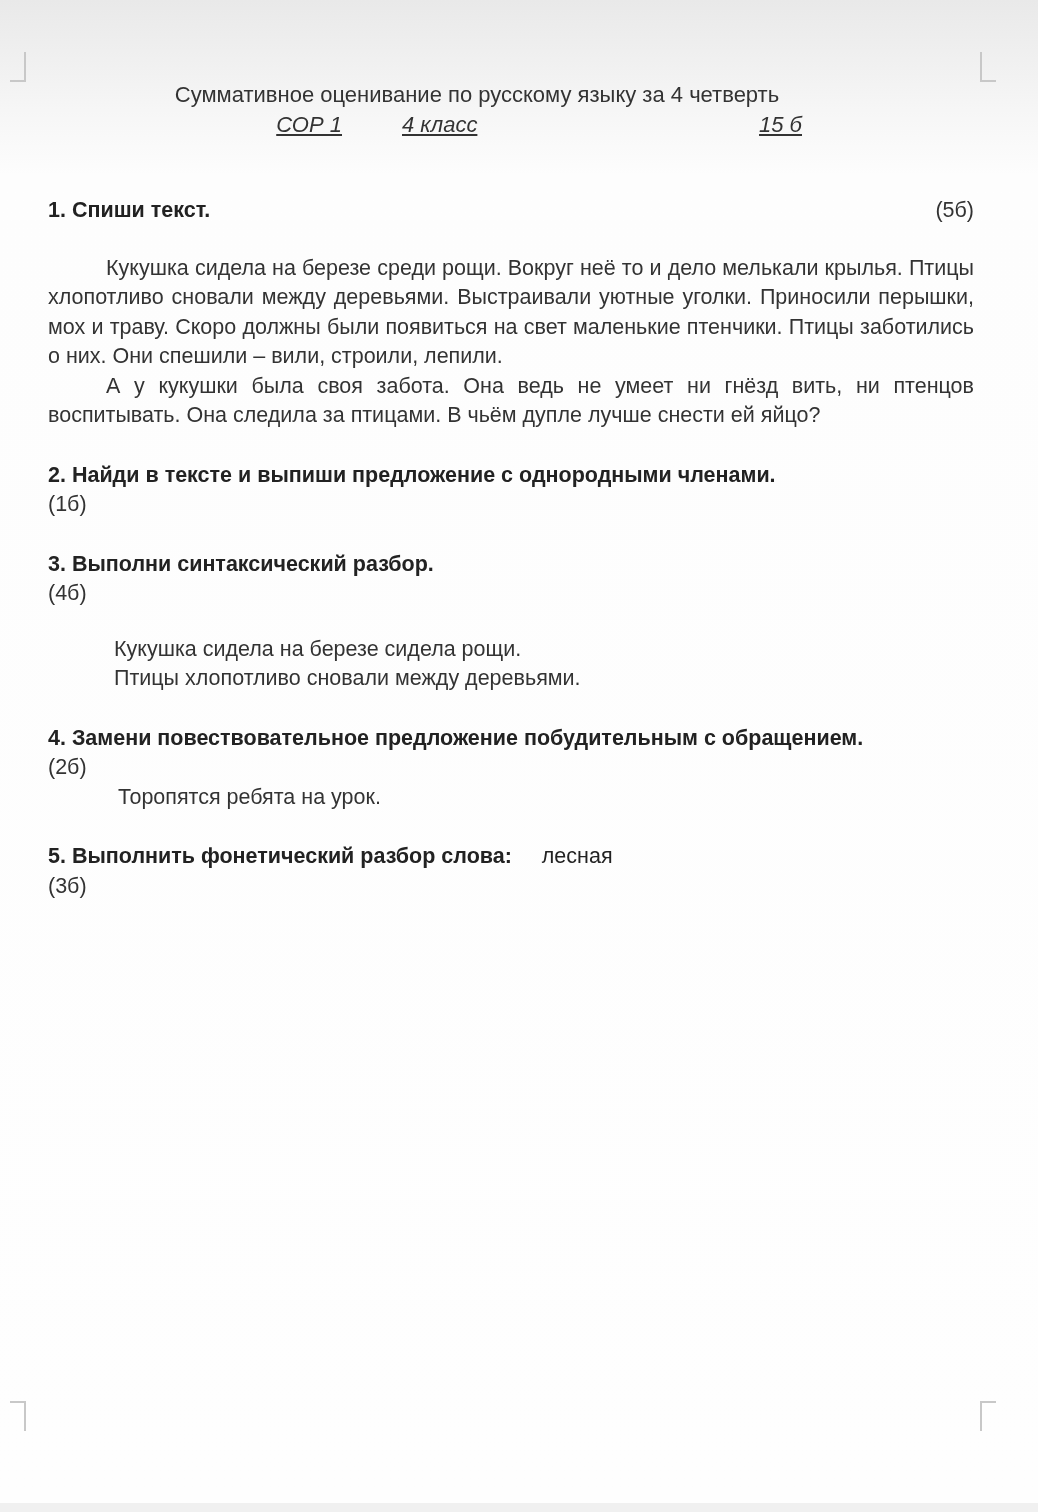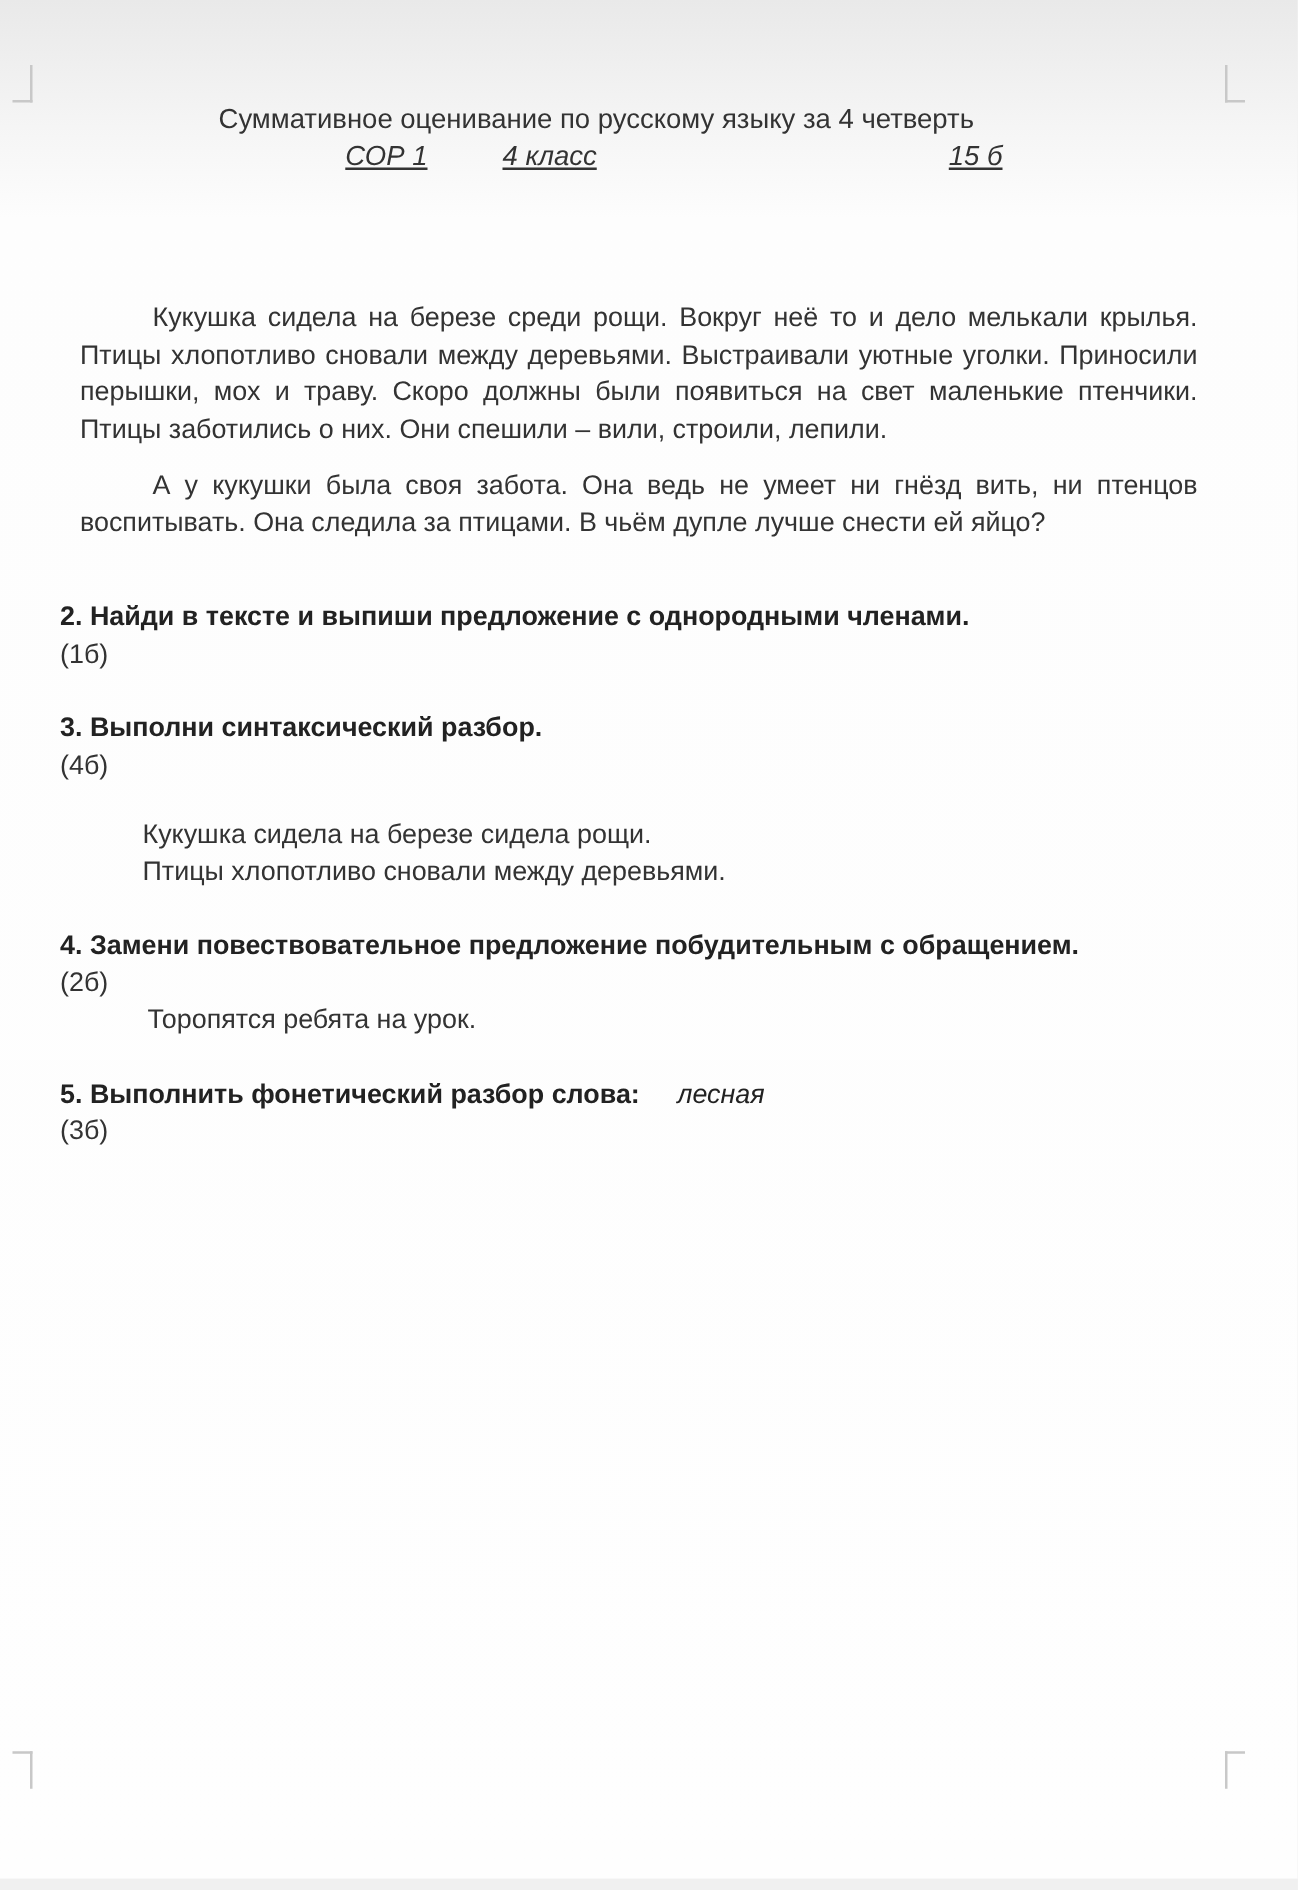--- a/index.html
+++ b/index.html
@@ -70,30 +70,30 @@
       color: #222;
     }
     .task-row {
       display: flex;
       justify-content: space-between;
     }
     .pts { font-weight: normal; color: #333; }
     .para {
       text-align: justify;
       text-indent: 58px;
-      margin: 16px;
+      margin: 0;
       color: #333;
     }
     .gap-lg { height: 30px; }
     .gap-md { height: 28px; }
     .indent-block {
       padding-left: 66px;
       color: #333;
     }
-    .italic { font-style: italic; font-weight: normal; }
+    .italic { font-weight: normal; }
     .bottom-bar {
       position: absolute;
       left: 0;
       top: 1503px;
       width: 1038px;
       height: 9px;
       background: #f0f0f0;
     }
   </style>
 </head>
@@ -110,20 +110,24 @@
     <div class="sub">
       <span class="sor">СОР 1</span>
       <span class="grade">4  класс</span>
       <span class="points">15 б</span>
     </div>
   </div>
 
   <div class="content">
 
     <div>
+      <div class="task-row">
+        <span class="task-title">1. Спиши  текст.</span>
+        <span class="pts">(5б)</span>
+      </div>
       <div class="gap-md"></div>
       <p class="para">Кукушка сидела на березе среди рощи. Вокруг неё то и дело мелькали крылья. Птицы хлопотливо сновали между деревьями. Выстраивали уютные уголки. Приносили перышки, мох и траву. Скоро должны были появиться на свет маленькие птенчики. Птицы заботились о них. Они спешили – вили, строили, лепили.</p>
       <p class="para">А у кукушки была своя забота. Она ведь не умеет ни гнёзд вить, ни птенцов воспитывать. Она следила за птицами. В чьём дупле лучше снести ей яйцо?</p>
     </div>
 
     <div class="gap-lg"></div>
 
     <div>
       <div class="task-title">2. Найди в тексте и выпиши предложение с однородными членами.</div>
       <div class="pts">(1б)</div>

